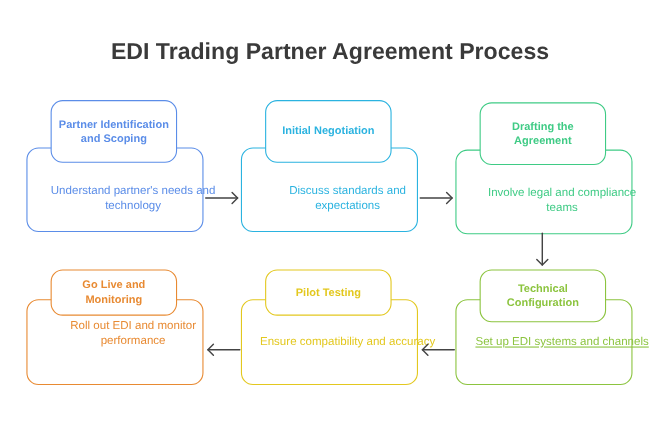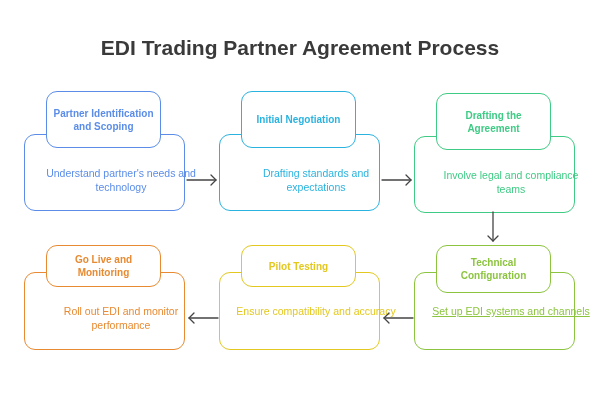--- a/index.html
+++ b/index.html
@@ -25,21 +25,21 @@
 
 <div class="step" style="left:24px; top:91px;">
   <div class="main" style="border-color: rgb(91, 141, 232);"></div>
   <div class="tab" style="height: 57px; border-color: rgb(91, 141, 232); color: rgb(91, 141, 232);">Partner Identification and Scoping</div>
   <div class="body-text" style="top: 75px; color: rgb(91, 141, 232);">Understand partner's needs and technology</div>
 </div>
 
 <div class="step" style="left:219px; top:91px;">
   <div class="main" style="border-color: rgb(43, 179, 224);"></div>
   <div class="tab" style="height: 57px; border-color: rgb(43, 179, 224); color: rgb(43, 179, 224);">Initial Negotiation</div>
-  <div class="body-text" style="top: 75px; color: rgb(43, 179, 224);">Drafting standards and expectations</div>
+  <div class="body-text" style="top: 75px; color: rgb(43, 179, 224);">Discuss standards and expectations</div>
 </div>
 
 <div class="step" style="left:414px; top:93px;">
   <div class="main" style="border-color: rgb(63, 203, 133);"></div>
   <div class="tab" style="height: 57px; border-color: rgb(63, 203, 133); color: rgb(63, 203, 133);">Drafting the Agreement</div>
   <div class="body-text" style="top: 75px; color: rgb(63, 203, 133);">Involve legal and compliance teams</div>
 </div>
 
 <div class="step" style="left:414px; top:245px; height:105px;">
   <div class="main" style="height: 76px; border-color: rgb(140, 196, 63);"></div>
@@ -49,21 +49,21 @@
 
 <div class="step" style="left:219px; top:245px; height:105px;">
   <div class="main" style="height: 76px; border-color: rgb(227, 200, 31);"></div>
   <div class="tab" style="height: 42px; border-color: rgb(227, 200, 31); color: rgb(227, 200, 31); text-align: center;">Pilot Testing</div>
   <div class="body-text" style="top: 59px; color: rgb(227, 200, 31);">Ensure compatibility and accuracy</div>
 </div>
 
 <div class="step" style="left:24px; top:245px; height:105px;">
   <div class="main" style="height: 76px; border-color: rgb(232, 138, 50);"></div>
   <div class="tab" style="height: 42px; border-color: rgb(232, 138, 50); color: rgb(232, 138, 50);">Go Live and Monitoring</div>
-  <div class="body-text" style="top: 59px; color: rgb(232, 138, 50); text-align: center;">Roll out EDI and monitor performance</div>
+  <div class="body-text" style="top: 44px; color: rgb(232, 138, 50); text-align: center;">Roll out EDI and monitor performance</div>
 </div>
 
 <svg class="arrows" width="600" height="400">
   <g fill="none" stroke-width="1.3" stroke-linecap="round" stroke-linejoin="round" class="arrow-stroke" stroke="#444444">
     <g>
       <line x1="187" y1="180" x2="216" y2="180"></line>
       <polyline points="211,175 216,180 211,185"></polyline>
     </g>
     <g>
       <line x1="382" y1="180" x2="411" y2="180"></line>

